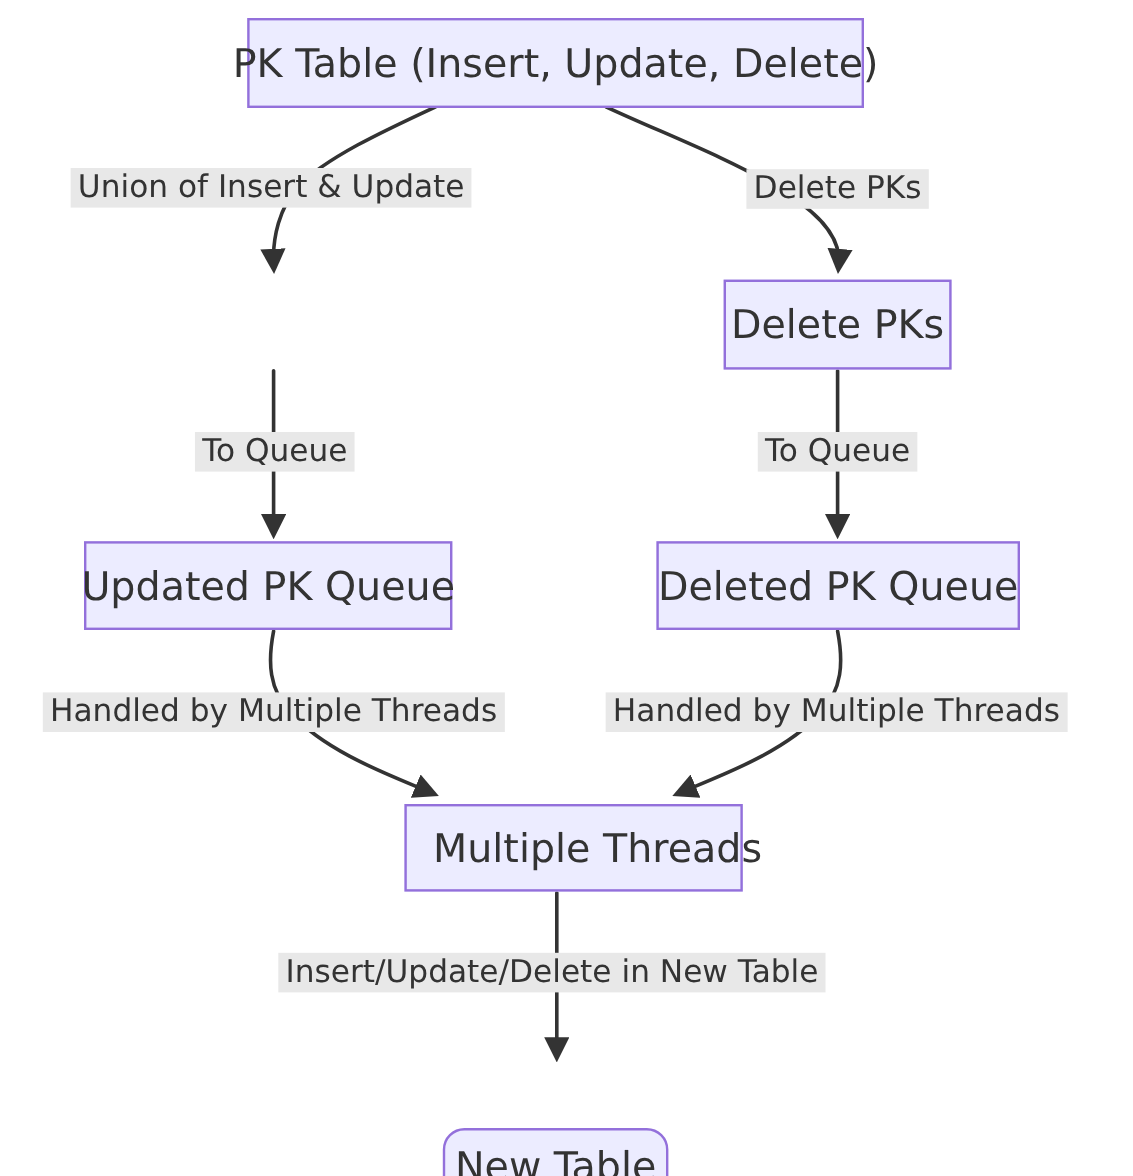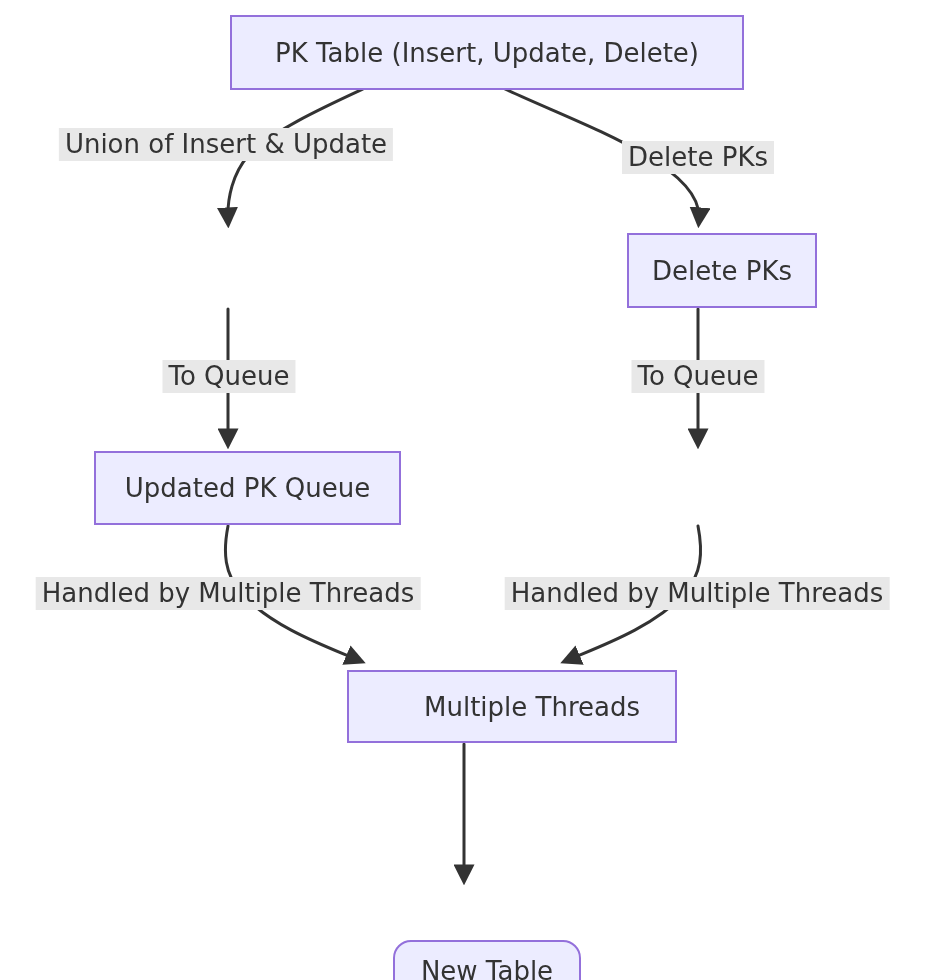--- a/index.html
+++ b/index.html
@@ -37,45 +37,44 @@
   .arrow-head { fill: var(--edge-line); }
   .node {
     position: absolute;
     box-sizing: border-box;
     display: flex;
     align-items: center;
     justify-content: center;
     background: var(--node-fill);
     border: 2px solid var(--node-border);
     color: var(--node-text);
-    font-size: 26px;
+    font-size: 33px;
     white-space: nowrap;
     text-align: center;
-    margin-left: 24px;
   }
   .edge-label {
     position: absolute;
     transform: translateX(-50%);
     background: var(--edge-label-bg);
     color: var(--edge-label-text);
     font-size: 26px;
     line-height: 1.18;
     padding: 1px 6px;
     white-space: nowrap;
   }
   
   #n-pk-table          { left: 206px; top: 15px;  width: 514px; height: 75px; }
   #n-insert-update-pks { left: 63px;  top: 233px; width: 332px; height: 75px; }
   #n-delete-pks        { left: 603px; top: 233px; width: 190px; height: 75px; }
   #n-updated-pk-queue  { left: 70px;  top: 451px; width: 307px; height: 74px; }
   #n-deleted-pk-queue  { left: 547px; top: 451px; width: 303px; height: 74px; }
-  #n-multiple-threads  { left: 323px; top: 670px; width: 330px; height: 73px; padding-left: 40px; }
+  #n-multiple-threads  { left: 337px; top: 670px; width: 282px; height: 73px; padding-left: 40px; }
   #n-new-table         { left: 369px; top: 940px; width: 188px; height: 62px; border-radius: 18px; }
   
-  #l-union     { left: 226px; top: 128px; }
+  #l-union     { left: 226px; top: 140px; }
   #l-delete    { left: 698px; top: 141px; }
   #l-toqueue-l { left: 229px; top: 360px; }
   #l-toqueue-r { left: 698px; top: 360px; }
   #l-handled-l { left: 228px; top: 577px; }
   #l-handled-r { left: 697px; top: 577px; }
   #l-iud       { left: 460px; top: 794px; }
 </style>
 </head>
 <body>
 
@@ -92,23 +91,25 @@
     <path class="edge" d="M 228 309 L 228 441" marker-end="url(#arrow)"></path>
     <path class="edge" d="M 698 309 L 698 441" marker-end="url(#arrow)"></path>
     <path class="edge" d="M 228 526 C 223 552, 224 574, 242 594 C 272 627, 325 646, 358 660" marker-end="url(#arrow)"></path>
     <path class="edge" d="M 698 526 C 703 552, 702 574, 684 594 C 654 627, 601 646, 568 660" marker-end="url(#arrow)"></path>
     <path class="edge" d="M 464 744 L 464 877" marker-end="url(#arrow)"></path>
   </svg>
 
   <div class="node" id="n-pk-table">PK Table (Insert, Update, Delete)</div>
   <div class="node" id="n-delete-pks">Delete PKs</div>
   <div class="node" id="n-updated-pk-queue">Updated PK Queue</div>
+  <div class="node" id="n-deleted-pk-queue">Deleted PK Queue</div>
   <div class="node" id="n-multiple-threads">Multiple Threads</div>
   <div class="node" id="n-new-table">New Table</div>
 
   <div class="edge-label" id="l-union">Union of Insert &amp; Update</div>
   <div class="edge-label" id="l-delete">Delete PKs</div>
   <div class="edge-label" id="l-toqueue-l">To Queue</div>
   <div class="edge-label" id="l-toqueue-r">To Queue</div>
   <div class="edge-label" id="l-handled-l">Handled by Multiple Threads</div>
   <div class="edge-label" id="l-handled-r">Handled by Multiple Threads</div>
+  <div class="edge-label" id="l-iud">Insert/Update/Delete in New Table</div>
 
 </div>
 
 </body></html>

